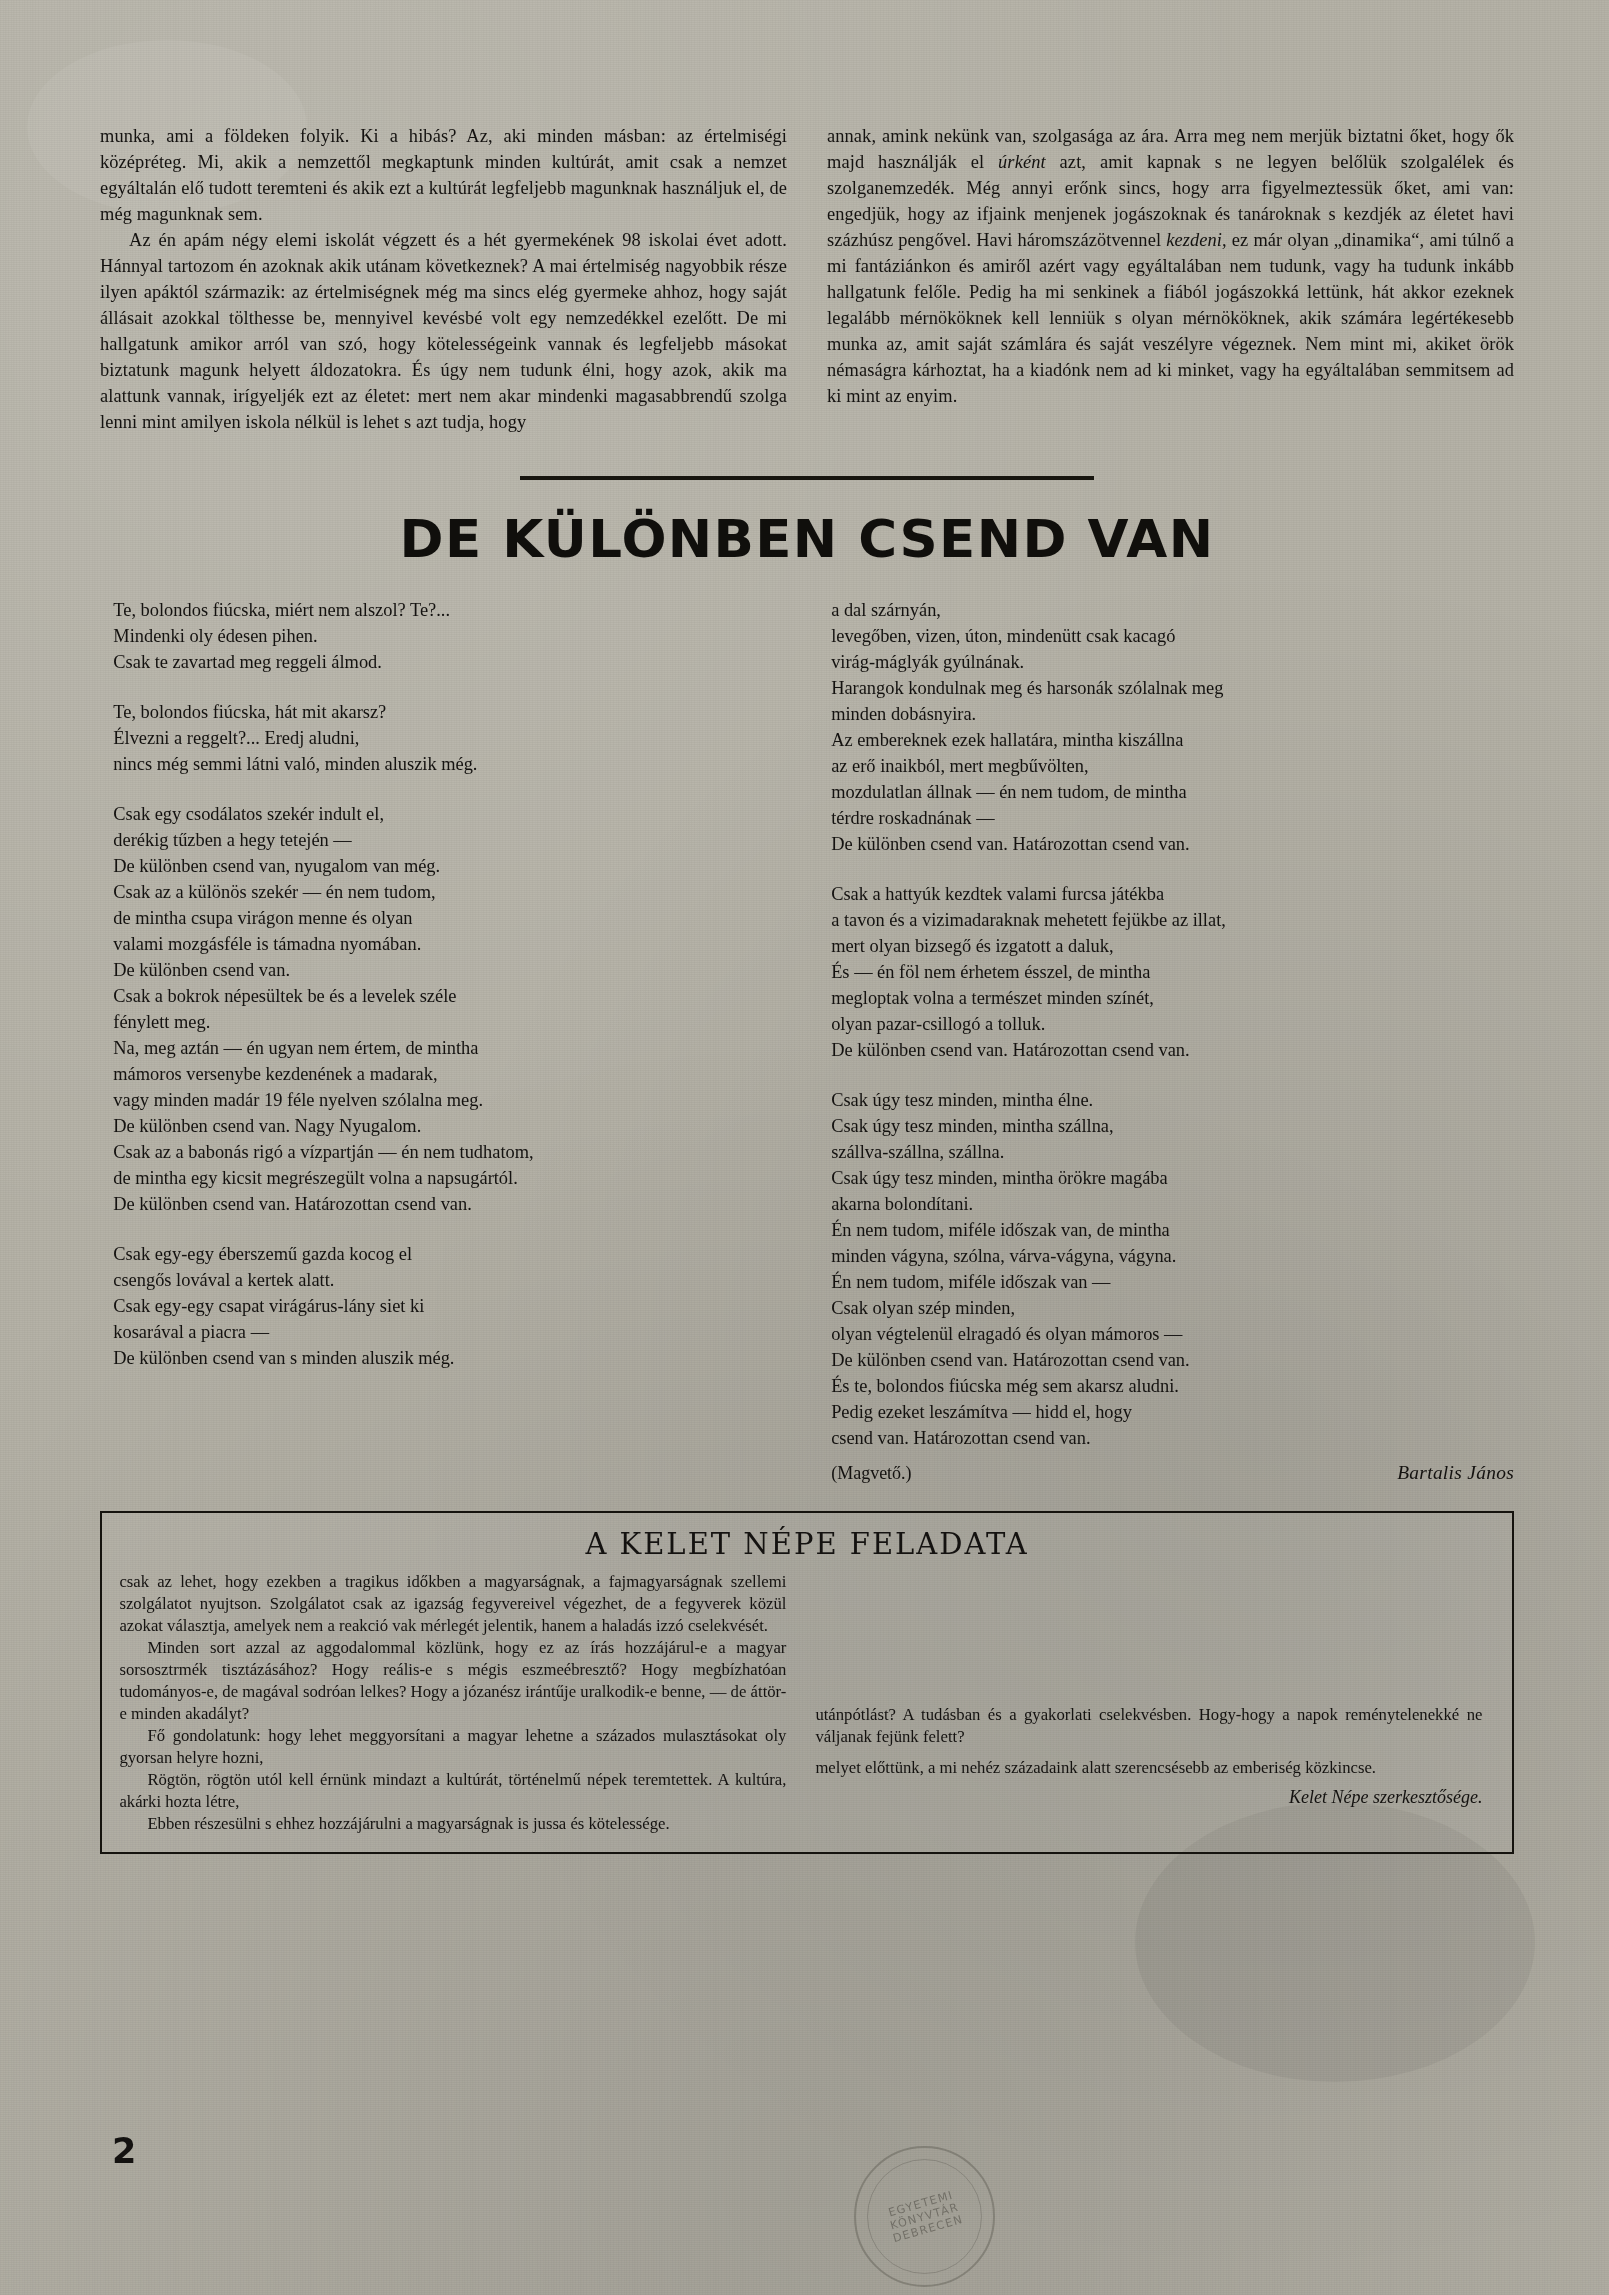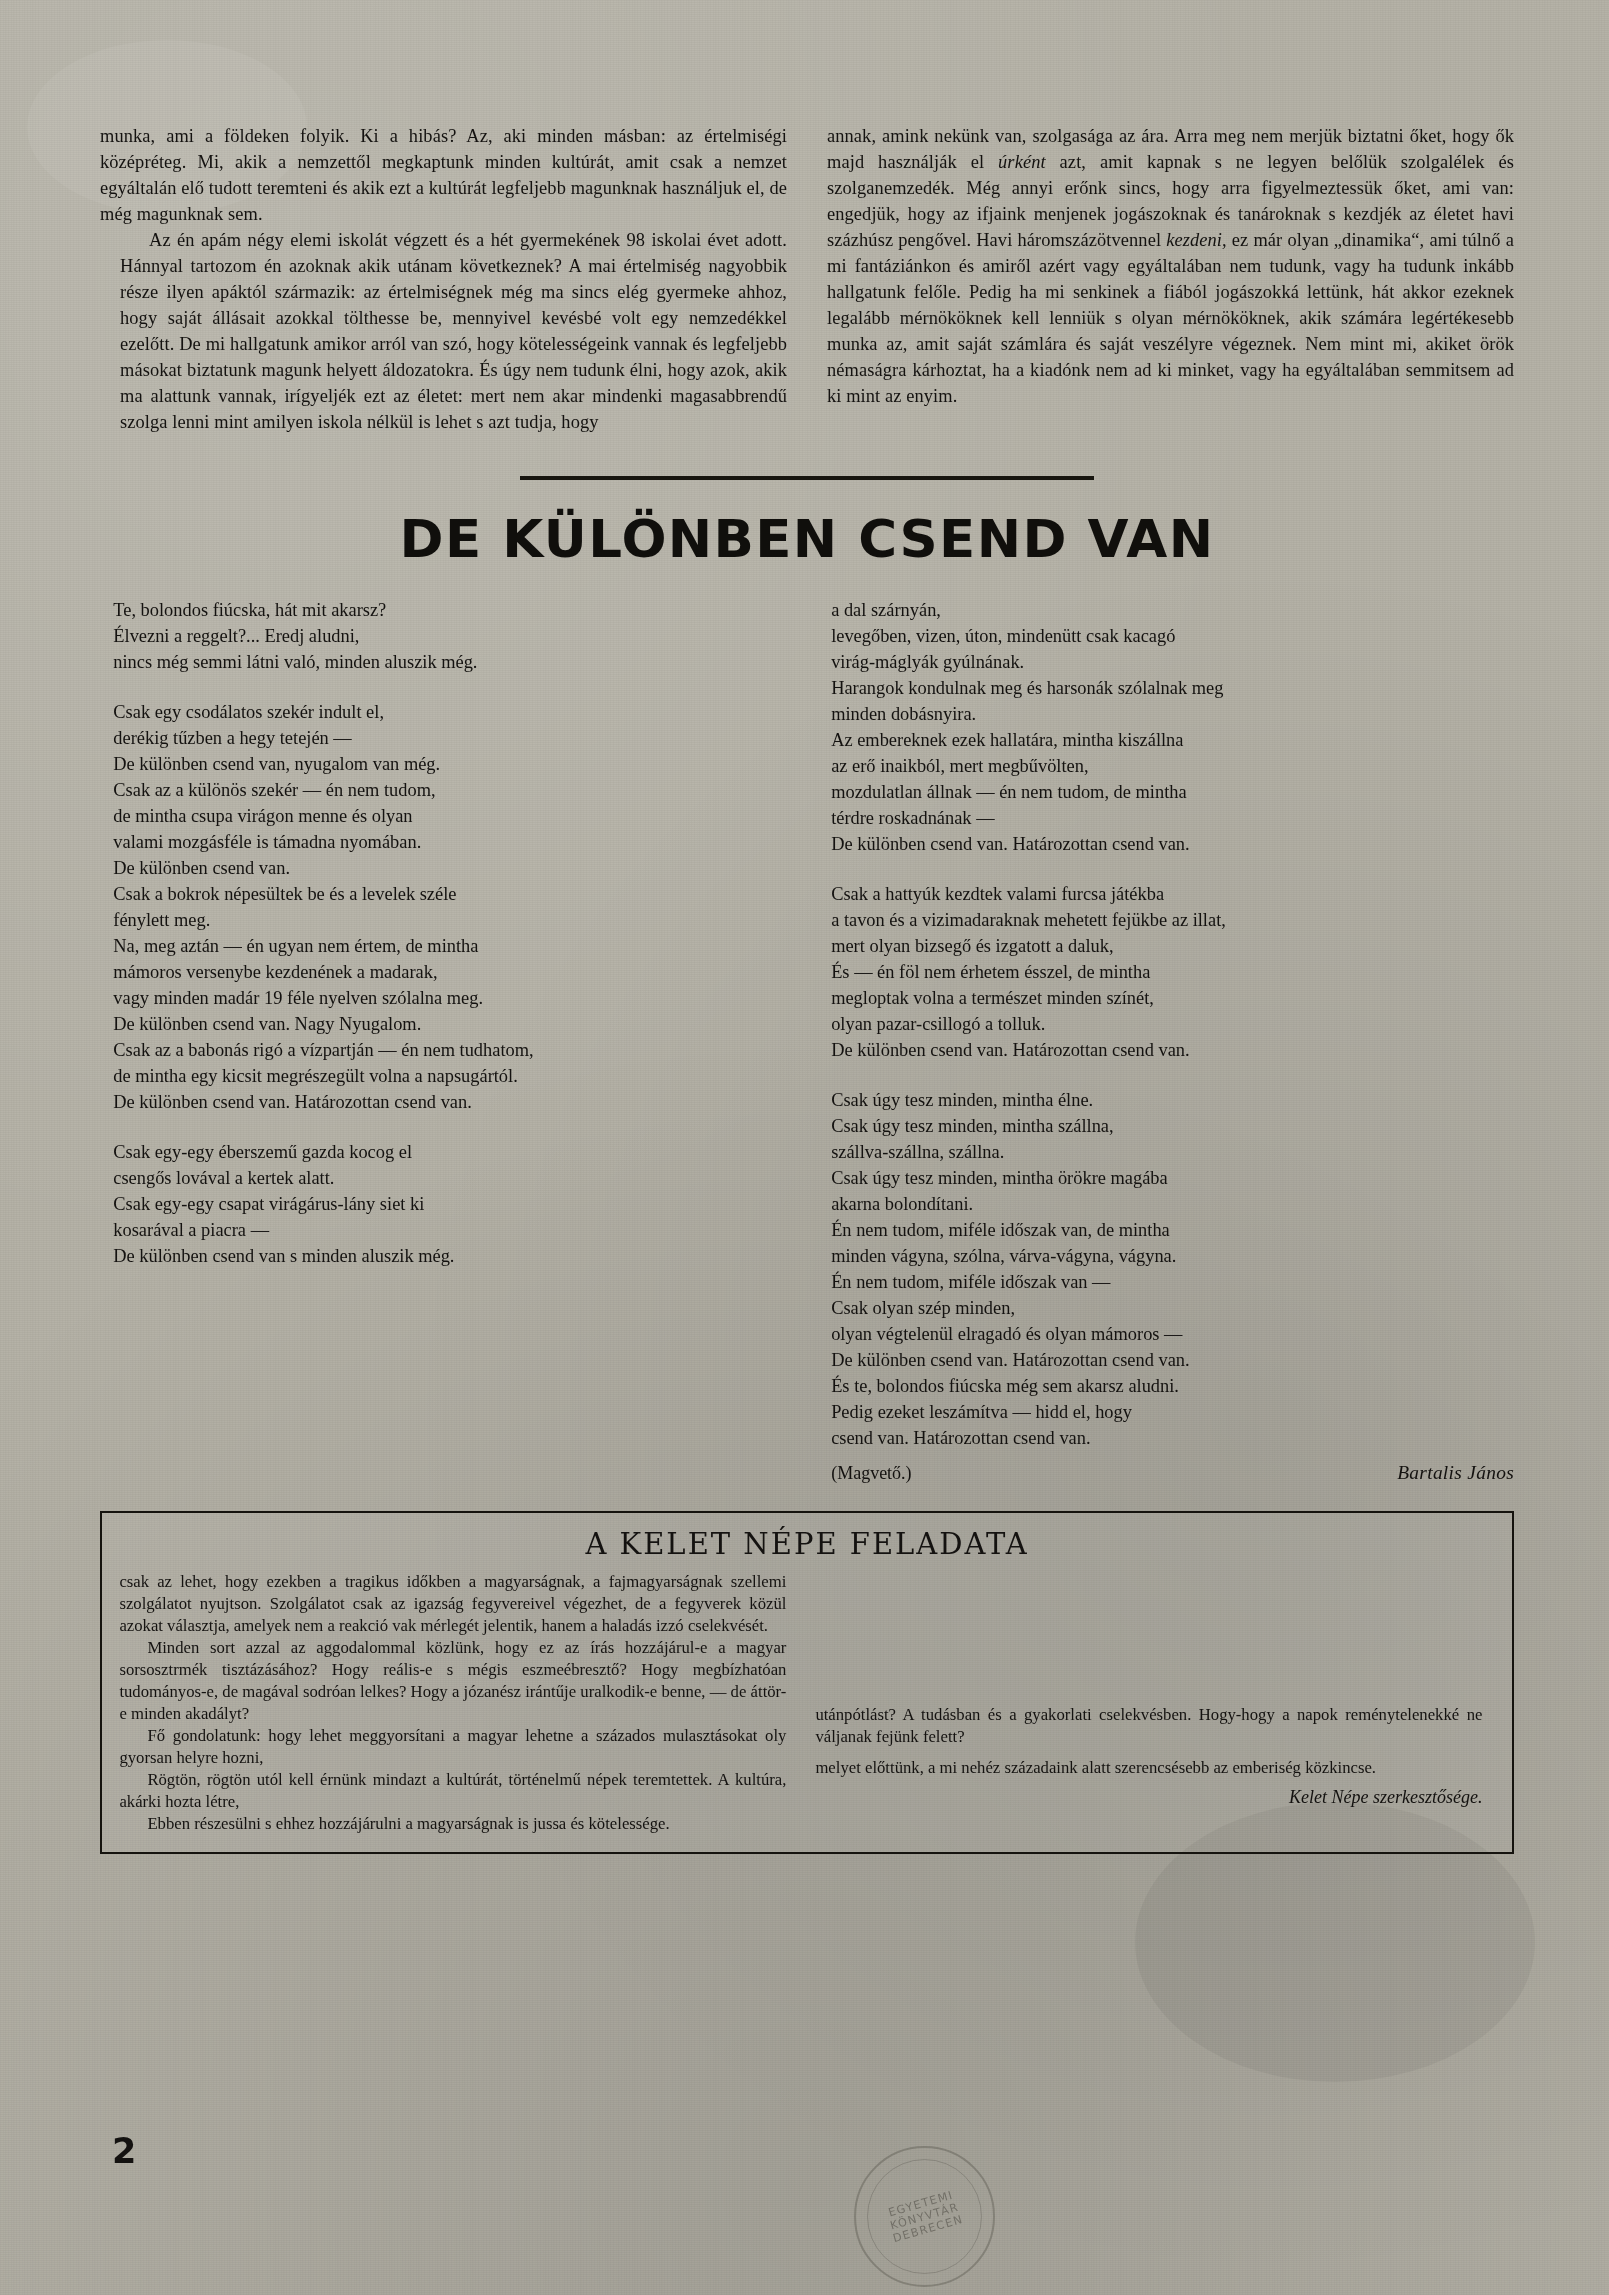--- a/index.html
+++ b/index.html
@@ -49,21 +49,20 @@
     font-size: 18.4px;
     line-height: 26px;
     text-align: justify;
     letter-spacing: 0.1px;
   }
   .body-text p {
     margin: 0;
   }
   .body-text p.indent {
     text-indent: 29px;
-    margin-left: 20px;
   }
   .body-text i {
   }
 
   
   .divider {
     width: 574px;
     height: 4px;
     background: #17150f;
     margin: 41px auto 0 auto;
@@ -219,20 +218,23 @@
         </div>
       </div>
     </div>
 
     <div class="divider"></div>
 
     <div class="poem-title">DE KÜLÖNBEN CSEND VAN</div>
 
     <div class="poem-cols">
       <div class="poem-col left">
+        <div class="stanza">Te, bolondos fiúcska, miért nem alszol? Te?...
+Mindenki oly édesen pihen.
+Csak te zavartad meg reggeli álmod.</div>
         <div class="stanza">Te, bolondos fiúcska, hát mit akarsz?
 Élvezni a reggelt?... Eredj aludni,
 nincs még semmi látni való, minden aluszik még.</div>
         <div class="stanza">Csak egy csodálatos szekér indult el,
 derékig tűzben a hegy tetején —
 De különben csend van, nyugalom van még.
 Csak az a különös szekér — én nem tudom,
 de mintha csupa virágon menne és olyan
 valami mozgásféle is támadna nyomában.
 De különben csend van.

